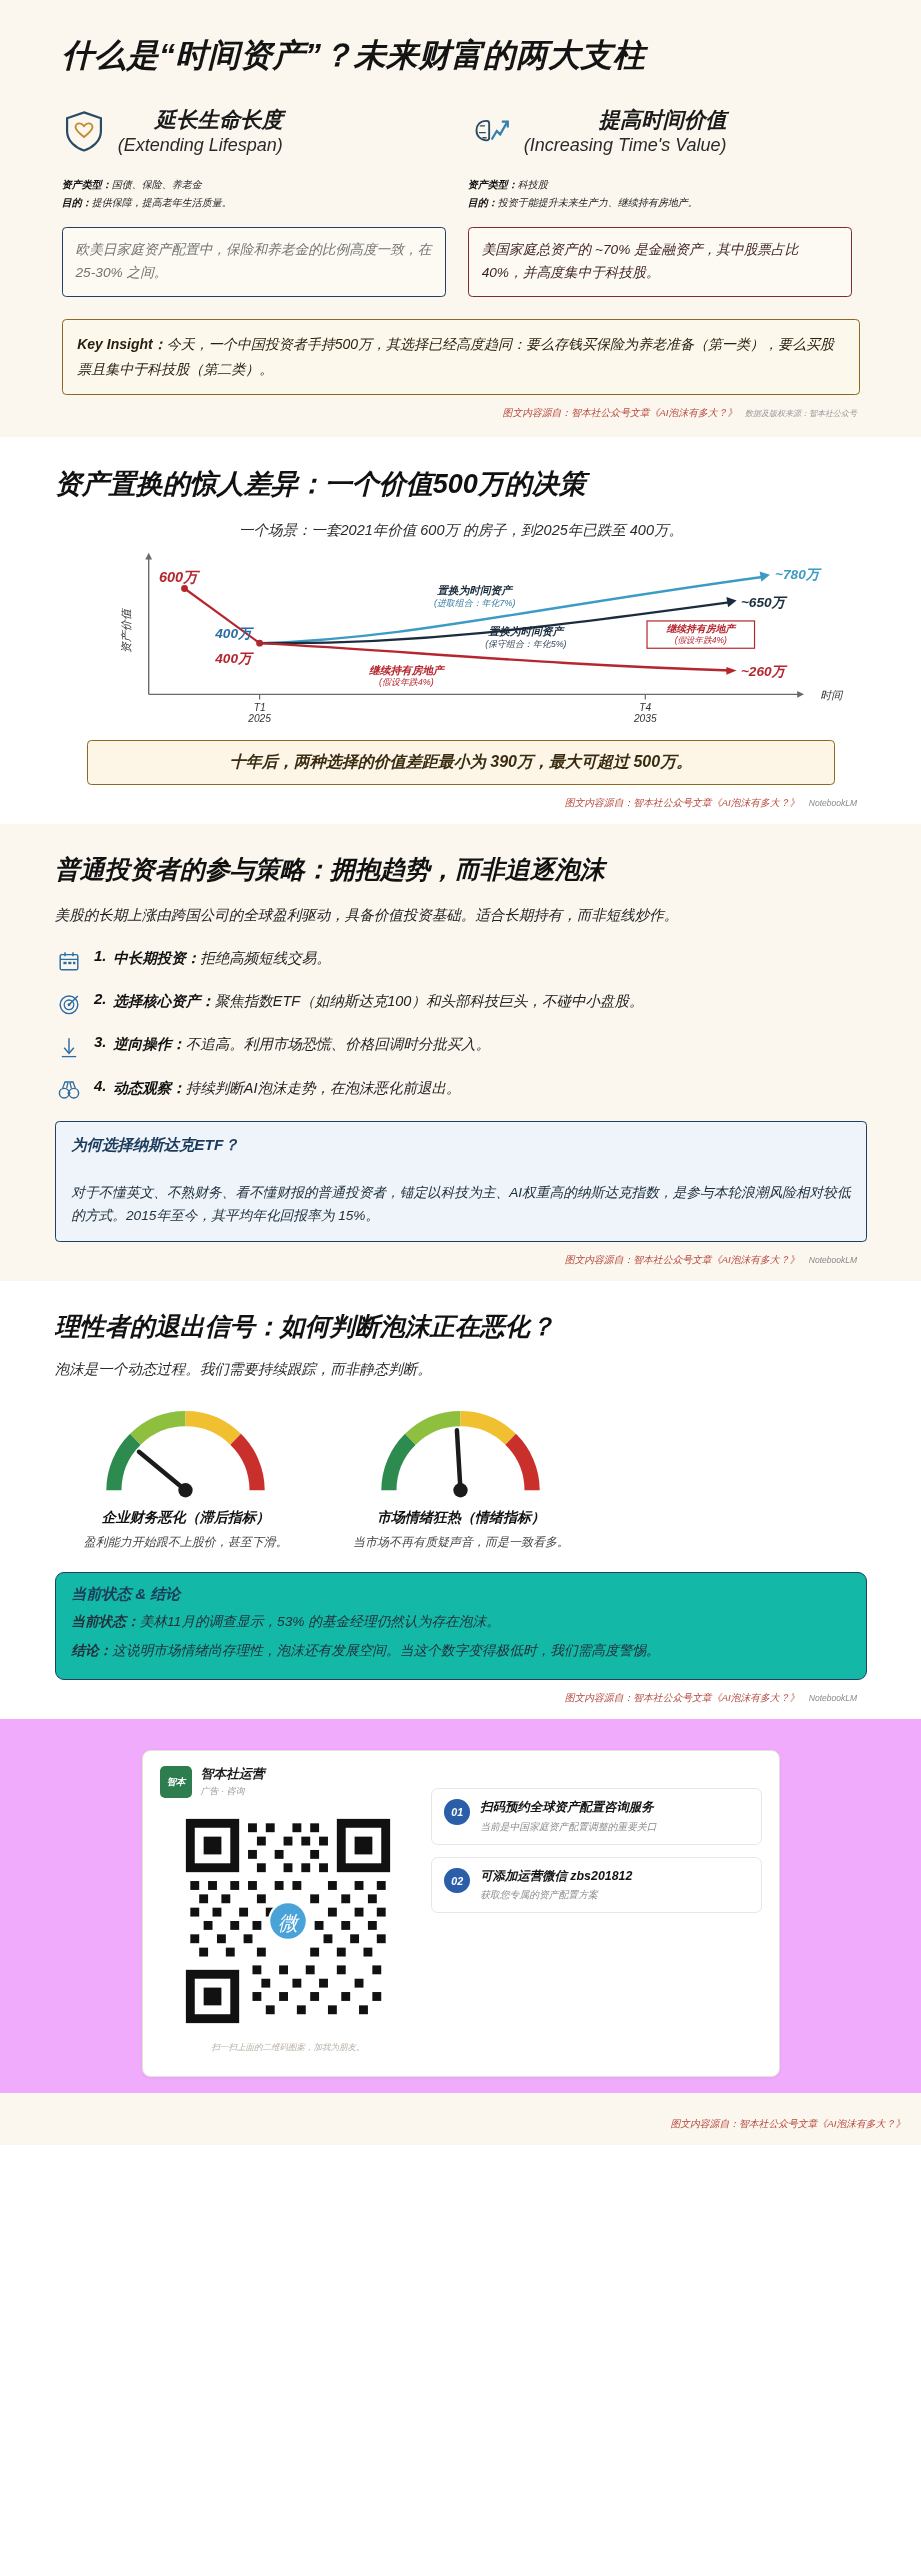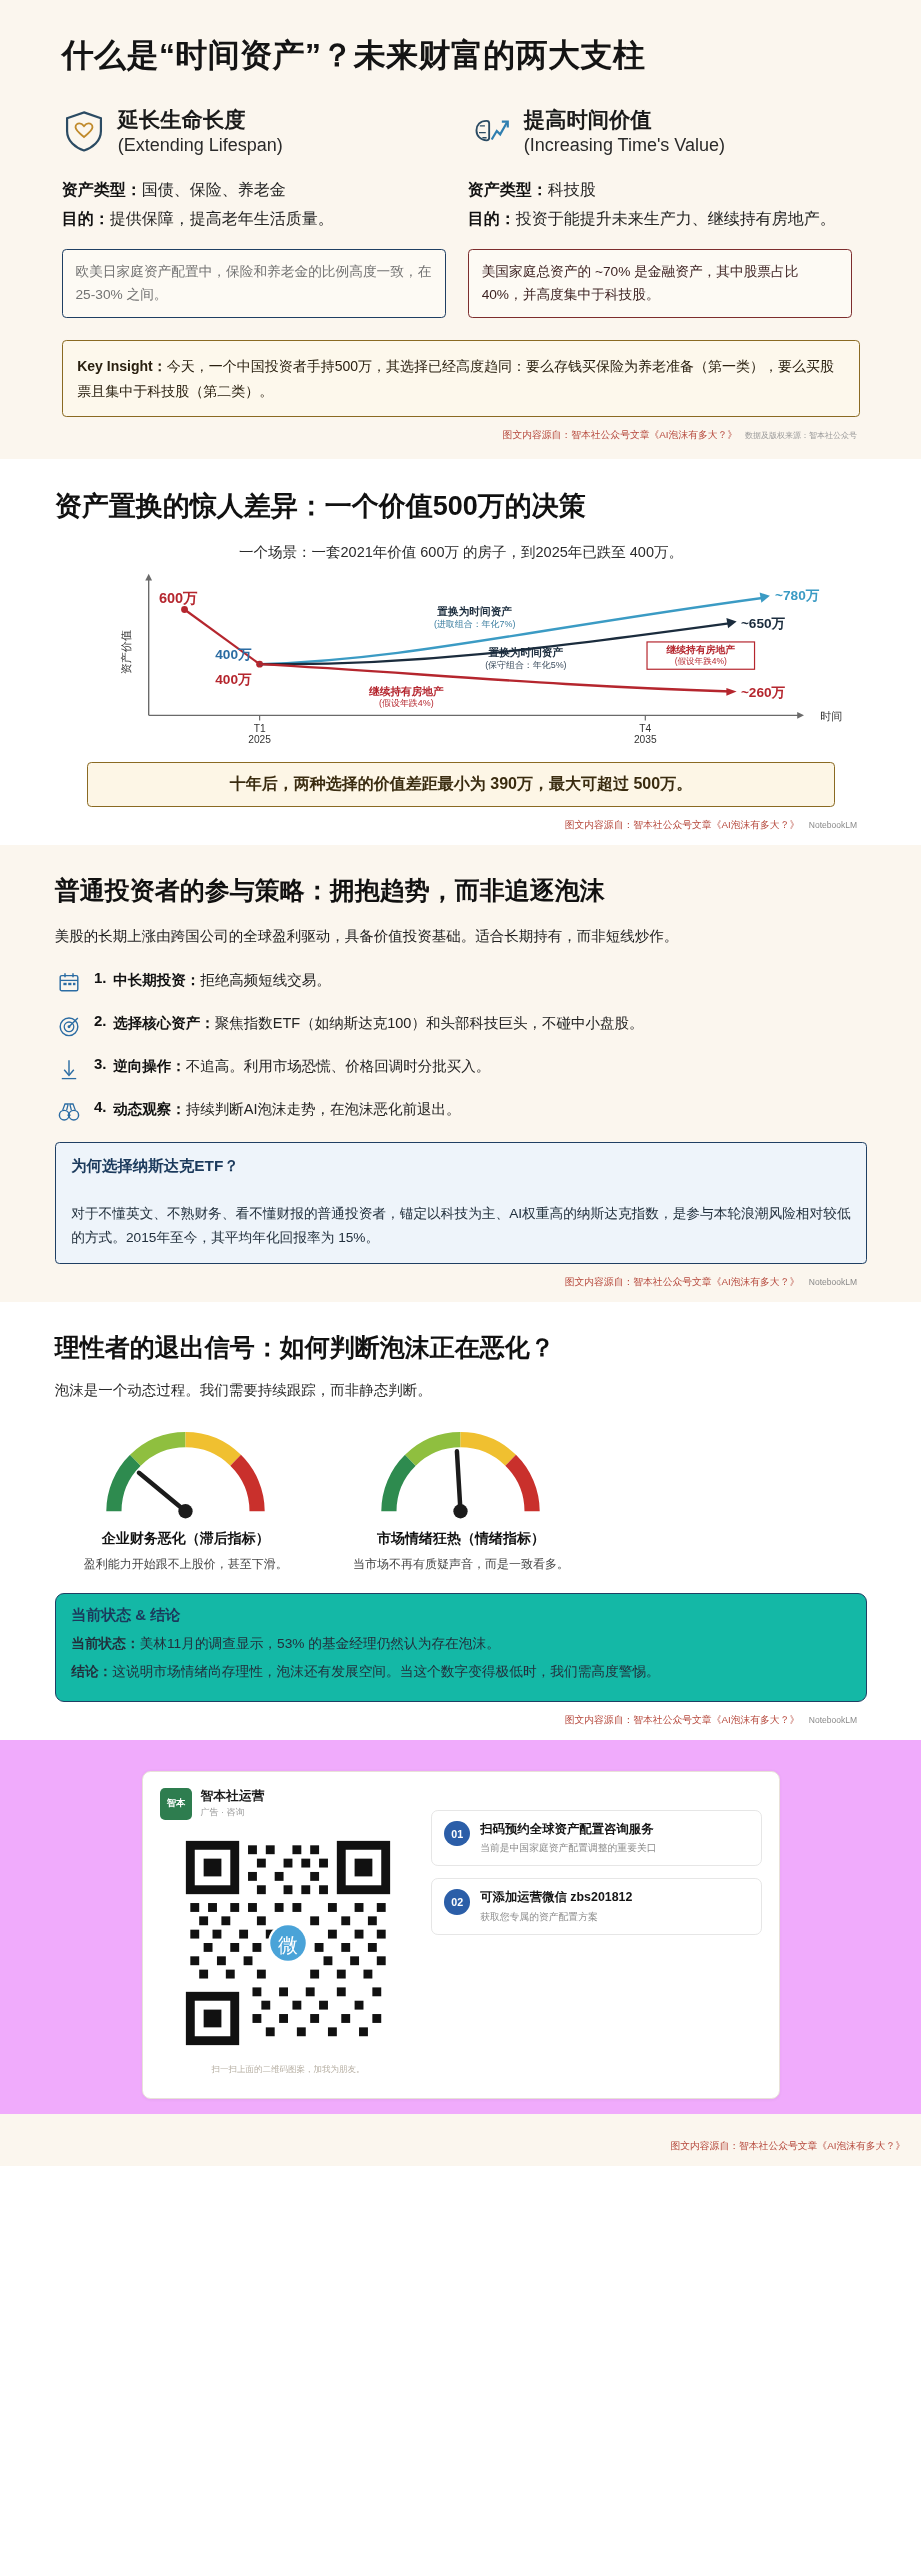--- a/index.html
+++ b/index.html
@@ -5,54 +5,54 @@
   * { box-sizing: border-box; }
   html, body {
     margin: 0; padding: 0;
     background: #ffffff;
   }
   body {
     width: 922px;
     font-family: "Liberation Sans", "DejaVu Sans", sans-serif;
     color: #1c1c1c;
   }
-  .page { width: 922px; position: relative; }
+  .page { width: 922px; position: relative; font-style: italic; }
 
   
   .sec1 {
     background: #fbf6ee;
     padding: 34px 48px 8.5px 48px;
   }
   .s1-title {
     font-size: 32px;
     font-weight: bold;
     color: #141414;
     letter-spacing: 0.4px;
     padding-left: 13.7px;
   }
   .s1-cols {
     display: flex;
     margin-top: 29px;
     padding-left: 13.7px;
   }
   .s1-col { width: 50%; padding-right: 22px; }
-  .s1-head { display: flex; align-items: flex-start; }
+  .s1-head { display: flex; align-items: flex-start; text-align: right; }
   .s1-badge {
     width: 44px; height: 44px; flex: 0 0 44px;
     margin-right: 12px; margin-top: 1.7px;
   }
   .s1-h-text .zh {
     font-size: 21.3px; font-weight: bold; color: #1b1b1b; line-height: 1.25;
   }
   .s1-h-text .en {
     font-size: 18px; color: #2a2a2a; line-height: 1.3;
   }
   .s1-kv {
     margin-top: 19px;
-    font-size: 16px;
+    font-size: 10px;
     line-height: 1.8;
     color: #242424;
   }
   .s1-kv b { color: #111; }
   .s1-note {
     margin-top: 15.4px;
     border: 1.4px solid #1f3f63;
     border-radius: 4.3px;
     padding: 11px 12.8px;
     font-size: 13.7px;

